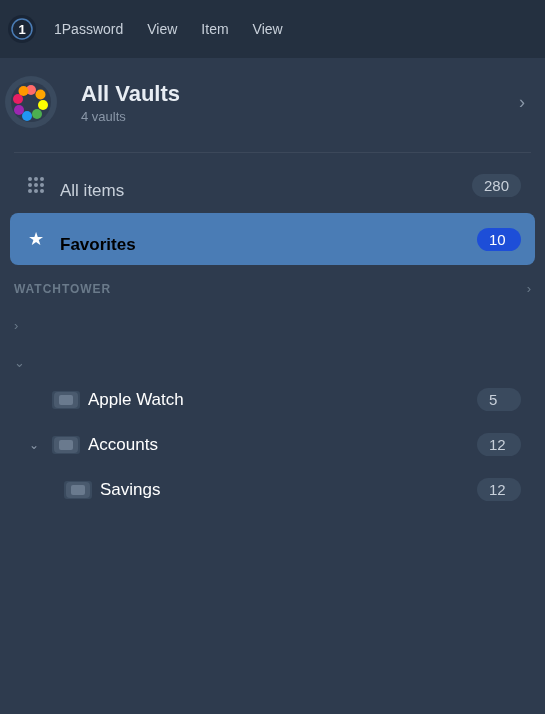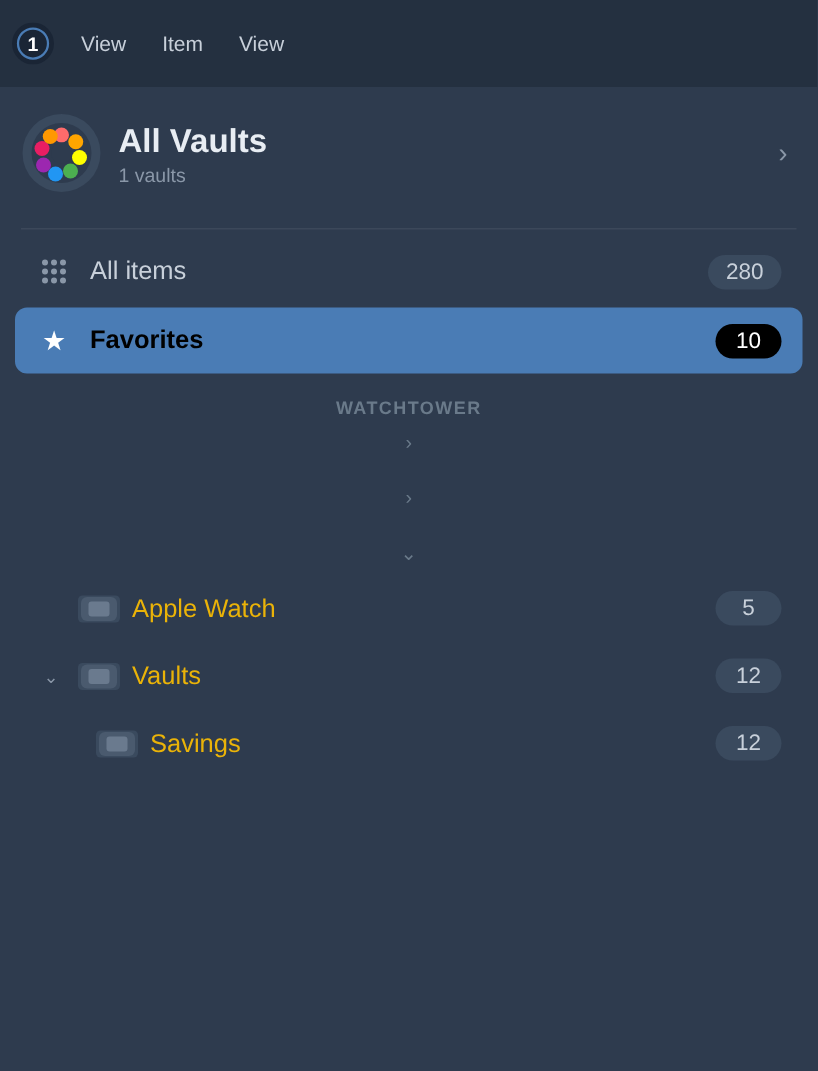--- a/index.html
+++ b/index.html
@@ -36,22 +36,22 @@
       padding: 6px 12px;
       cursor: default;
       border-radius: 4px;
       white-space: nowrap;
     }
 
     
     .vault-header {
       display: flex;
       align-items: center;
-      padding: 18px 20px 18px 15px;
-      gap: 12px;
+      padding: 18px 20px 18px 5px;
+      gap: 24px;
     }
 
     .vault-icon {
       width: 52px;
       height: 52px;
       border-radius: 50%;
       background: #3a4a5e;
       display: flex;
       align-items: center;
       justify-content: center;
@@ -116,51 +116,51 @@
     }
 
     .sidebar-item.active .sidebar-item-icon {
       color: #ffffff;
     }
 
     .sidebar-item-label {
       flex: 1;
       font-size: 17px;
       color: #c8d0da;
+      margin-top: 12px;
     }
 
     .sidebar-item.active .sidebar-item-label {
       color: #000000;
       font-weight: 600;
     }
 
     .badge {
       background-color: #3a4a5e;
       color: #c8d0da;
       border-radius: 12px;
       padding: 3px 12px;
       font-size: 15px;
       font-weight: 500;
       min-width: 44px;
-      text-align: center;
+      text-align: left;
     }
 
     .sidebar-item.active .badge {
-      background-color: #000000;
+      background-color: #1d4ed8;
       color: #ffffff;
     }
 
     
     .section-header {
       display: flex;
       align-items: center;
       padding: 14px 14px 8px 14px;
       gap: 8px;
       cursor: default;
-      flex-direction: column;
     }
 
     .section-header-label {
       font-size: 12px;
       font-weight: 600;
       color: #6a7a8a;
       letter-spacing: 0.08em;
       flex: 1;
     }
 
@@ -196,21 +196,21 @@
       border-radius: 3px;
       display: flex;
       align-items: center;
       justify-content: center;
       flex-shrink: 0;
     }
 
     .tag-label {
       flex: 1;
       font-size: 17px;
-      color: #eab308;
+      color: #ffffff;
     }
 
     .sub-tag-item {
       display: flex;
       align-items: center;
       padding: 10px 14px 10px 54px;
       border-radius: 8px;
       cursor: default;
       gap: 8px;
       margin-bottom: 2px;
@@ -227,20 +227,21 @@
 
 <div class="menu-bar">
 
   <div class="menu-logo">
     <svg viewBox="0 0 28 28" fill="none" xmlns="http://www.w3.org/2000/svg">
       <circle cx="14" cy="14" r="14" fill="#1a2535"></circle>
       <circle cx="14" cy="14" r="10" fill="none" stroke="#4a7cb5" stroke-width="1.5"></circle>
       <text x="14" y="19" text-anchor="middle" font-size="13" font-weight="bold" fill="white">1</text>
     </svg>
   </div>
+  <div class="menu-item">1Password</div>
   <div class="menu-item">View</div>
   <div class="menu-item">Item</div>
   <div class="menu-item">View</div>
 </div>
 
 <div class="vault-header">
   <div class="vault-icon">
 
     <svg viewBox="0 0 44 44" xmlns="http://www.w3.org/2000/svg">
       <circle cx="22" cy="22" r="20" fill="#2e3b4e"></circle>
@@ -251,21 +252,21 @@
       <circle cx="28" cy="34" r="5" fill="#4caf50"></circle>
       <circle cx="18" cy="36" r="5" fill="#2196f3"></circle>
       <circle cx="10" cy="30" r="5" fill="#9c27b0"></circle>
       <circle cx="9" cy="19" r="5" fill="#e91e63"></circle>
       <circle cx="14.5" cy="11" r="5" fill="#ff9800"></circle>
       <circle cx="22" cy="22" r="7" fill="#2e3b4e"></circle>
     </svg>
   </div>
   <div class="vault-info">
     <div class="vault-name">All Vaults</div>
-    <div class="vault-count">1 vaults</div>
+    <div class="vault-count">4 vaults</div>
   </div>
   <div class="vault-chevron">›</div>
 </div>
 
 <div class="divider"></div>
 
 <div class="sidebar-section">
 
   <div class="sidebar-item">
     <div class="sidebar-item-icon">
@@ -324,21 +325,21 @@
   </div>
 
   <div class="tag-item">
     <div class="tag-expand" style="color:#8a97a8; font-size:12px;">⌄</div>
     <div class="tag-icon">
       <svg width="28" height="18" viewBox="0 0 28 18">
         <rect x="2" y="1" width="24" height="16" rx="4" fill="#4a5a6e"></rect>
         <rect x="7" y="4" width="14" height="10" rx="2" fill="#6a7a8e"></rect>
       </svg>
     </div>
-    <span class="tag-label">Vaults</span>
+    <span class="tag-label">Accounts</span>
     <span class="badge">12</span>
   </div>
 
   <div class="sub-tag-item">
     <div class="tag-icon">
       <svg width="28" height="18" viewBox="0 0 28 18">
         <rect x="2" y="1" width="24" height="16" rx="4" fill="#4a5a6e"></rect>
         <rect x="7" y="4" width="14" height="10" rx="2" fill="#6a7a8e"></rect>
       </svg>
     </div>

